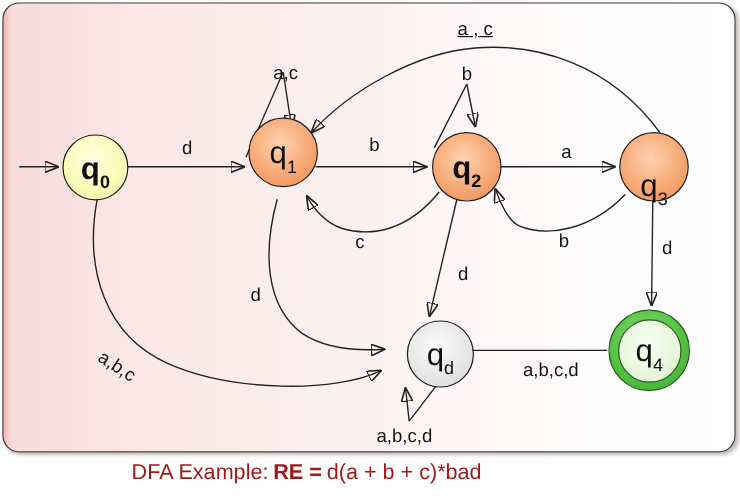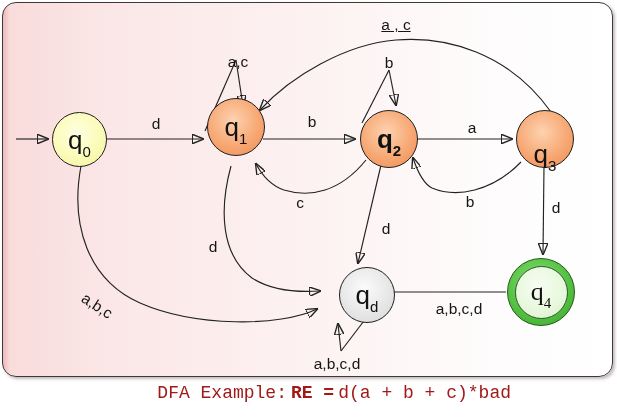--- a/index.html
+++ b/index.html
@@ -15,43 +15,43 @@
   }
   svg.edges{position:absolute;left:0;top:0;}
   svg.edges path, svg.edges line{stroke:#222;stroke-width:1.15;fill:none;}
   .state{
     position:absolute;border-radius:50%;
     display:flex;align-items:center;justify-content:center;
     border:1.4px solid #1e1e1e;color:#111;
   }
   .qtext{font-size:26px;line-height:1;}
   .qtext sub{font-size:15px;line-height:0;position:relative;bottom:-2px;}
-  .state--start{background:radial-gradient(circle at 45% 38%,#ffffe2 0%,#fbfbb8 55%,#efefa0 100%);}
+  .state--start{background:radial-gradient(circle at 45% 38%,#ffffe2 0%,#fbfbb8 55%,#efefa0 100%);font-weight:bold;}
   .state--normal{background:radial-gradient(circle at 45% 38%,#fdd2b0 0%,#f7a874 55%,#ee8a52 100%);}
   .state--trap{background:radial-gradient(circle at 45% 38%,#fbfbfb 0%,#e7e7e7 55%,#d6d6d6 100%);}
   .state--accept-outer{
     position:absolute;border-radius:50%;
     border:1.3px solid #1f5c14;
     background:radial-gradient(circle at 45% 38%,#8fe07c 0%,#55c243 55%,#3aa52c 100%);
     display:flex;align-items:center;justify-content:center;
   }
   .state--accept-inner{
     width:51px;height:51px;border-radius:50%;
     border:1px solid #2f5c2a;
     background:radial-gradient(circle at 45% 38%,#f7fdf3 0%,#e8f8dd 55%,#d8f0c8 100%);
     display:flex;align-items:center;justify-content:center;color:#111;
   }
   .elabel{
     position:absolute;transform:translate(-50%,-50%);
     font-size:15.5px;color:#151515;white-space:nowrap;
   }
   .elabel--rot{transform:translate(-50%,-50%) rotate(33deg);}
   .caption{
-    position:absolute;left:0;top:383px;width:511px;text-align:right;
-    font-size:18px;color:#a11a1a;font-family:Liberation Mono, monospace;
+    position:absolute;left:0;top:383px;width:511px;text-align:center;
+    font-size:18px;color:#a11a1a;
   }
   .caption .bold{font-weight:bold;}
   .caption span{margin-right:4px;}
   .caption span:last-child{margin-right:0;}
 </style>
 </head>
 <body>
 
 <div class="panel"></div>
 
@@ -87,21 +87,21 @@
 </div>
 <div class="state state--normal" style="left:207px;top:98px;width:56px;height:56px;">
   <span class="qtext"><span>q</span><sub>1</sub></span>
 </div>
 <div class="state state--normal" style="left:360px;top:110px;width:56px;height:56px;font-weight:bold;">
   <span class="qtext"><span>q</span><sub>2</sub></span>
 </div>
 <div class="state state--normal" style="left:516px;top:110px;width:56px;height:56px;align-items:flex-end;">
   <span class="qtext"><span>q</span><sub>3</sub></span>
 </div>
-<div class="state--accept-outer" style="left:507px;top:258px;width:66px;height:66px;font-family:Liberation Serif, serif;">
+<div class="state--accept-outer" style="left:507px;top:258px;width:66px;height:66px;">
   <div class="state--accept-inner">
     <span class="qtext"><span>q</span><sub>4</sub></span>
   </div>
 </div>
 <div class="state state--trap" style="left:339px;top:267px;width:54px;height:54px;">
   <span class="qtext"><span>q</span><sub>d</sub></span>
 </div>
 
 <span class="elabel" style="left:156px;top:124px;">d</span>
 <span class="elabel" style="left:238px;top:62px;">a,c</span>

